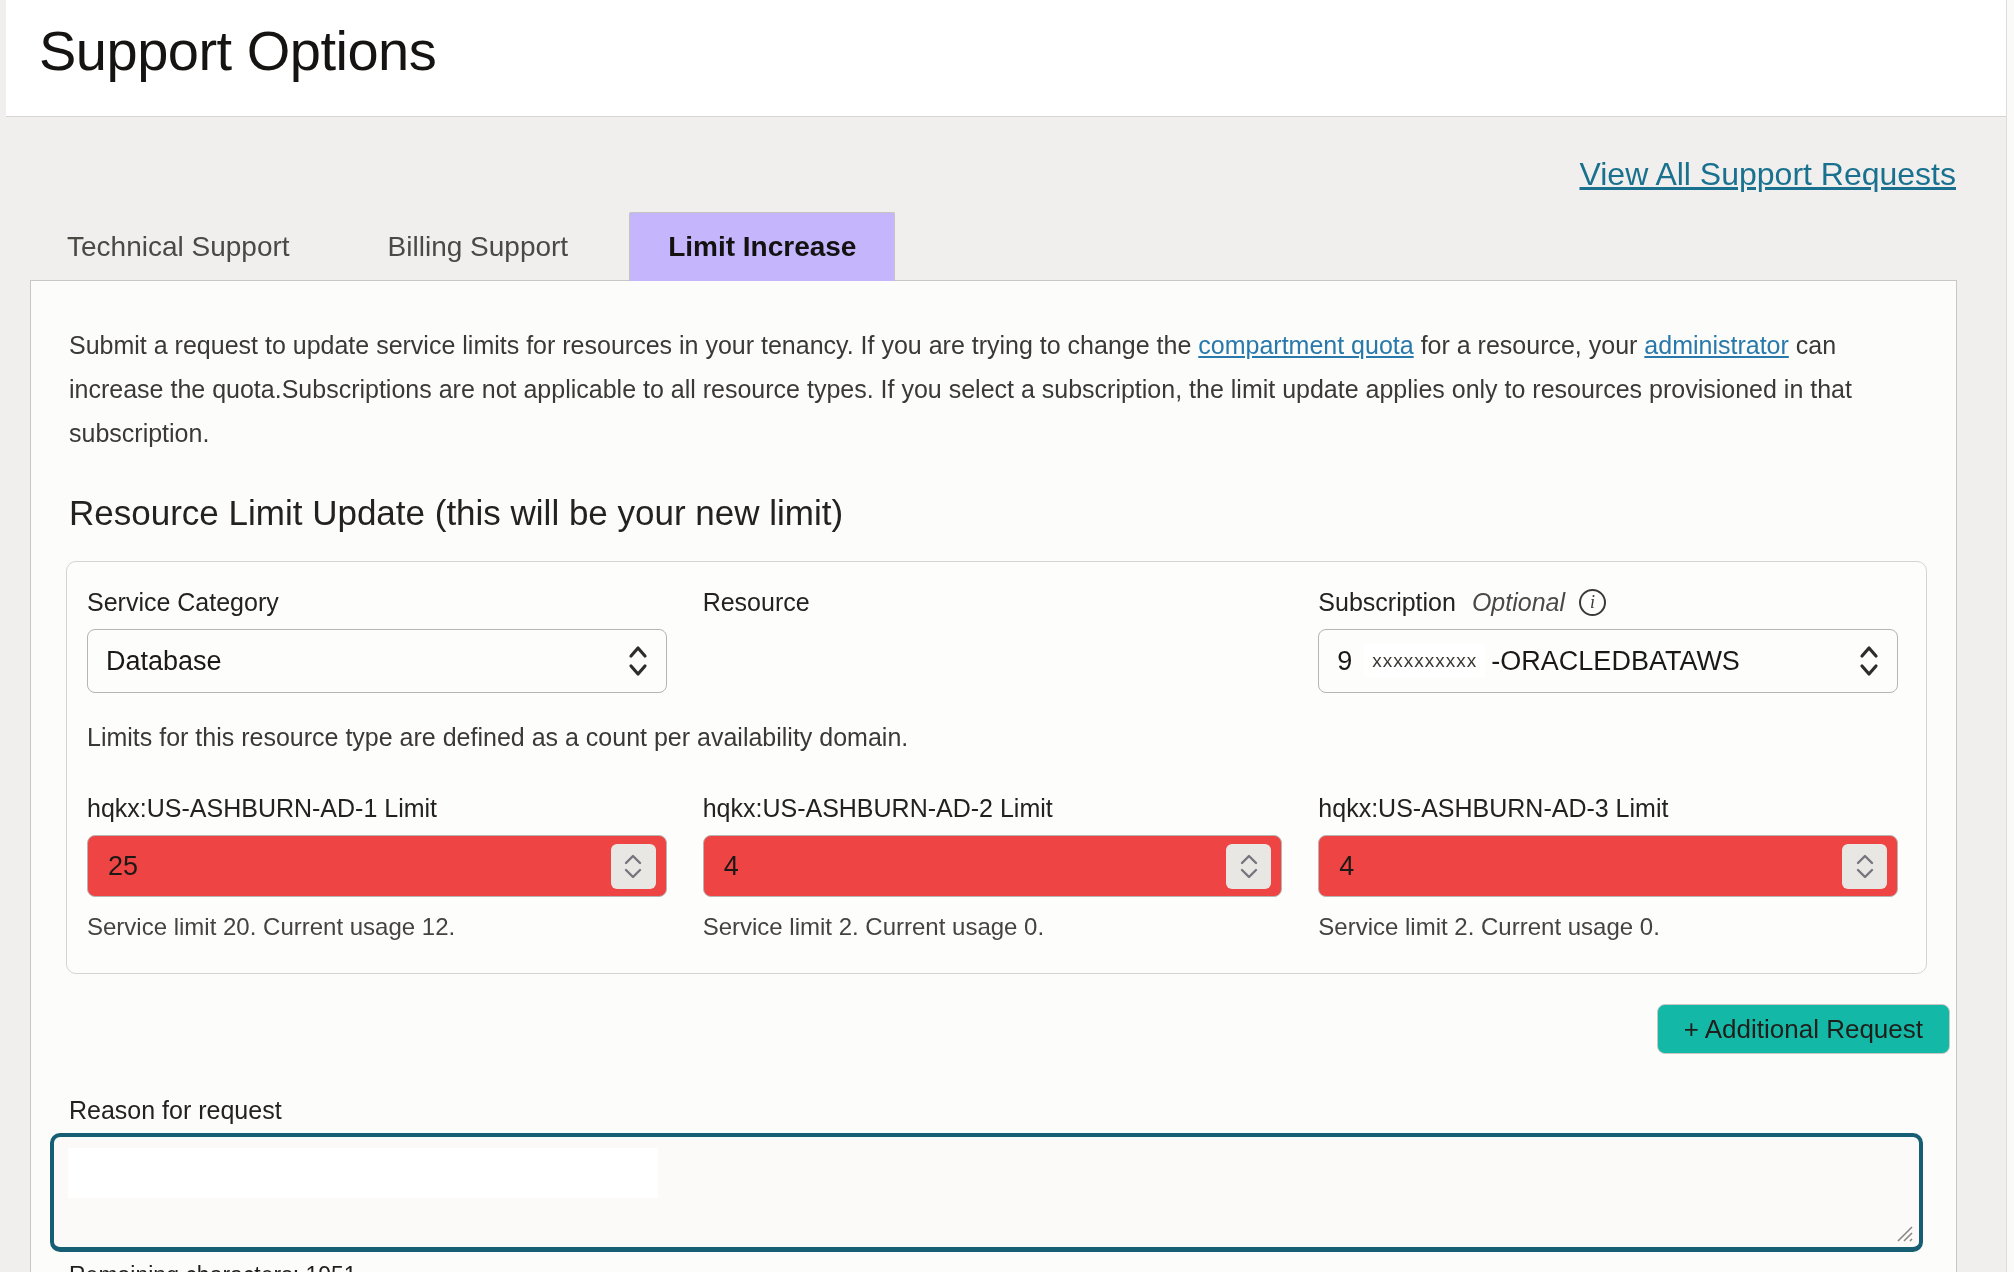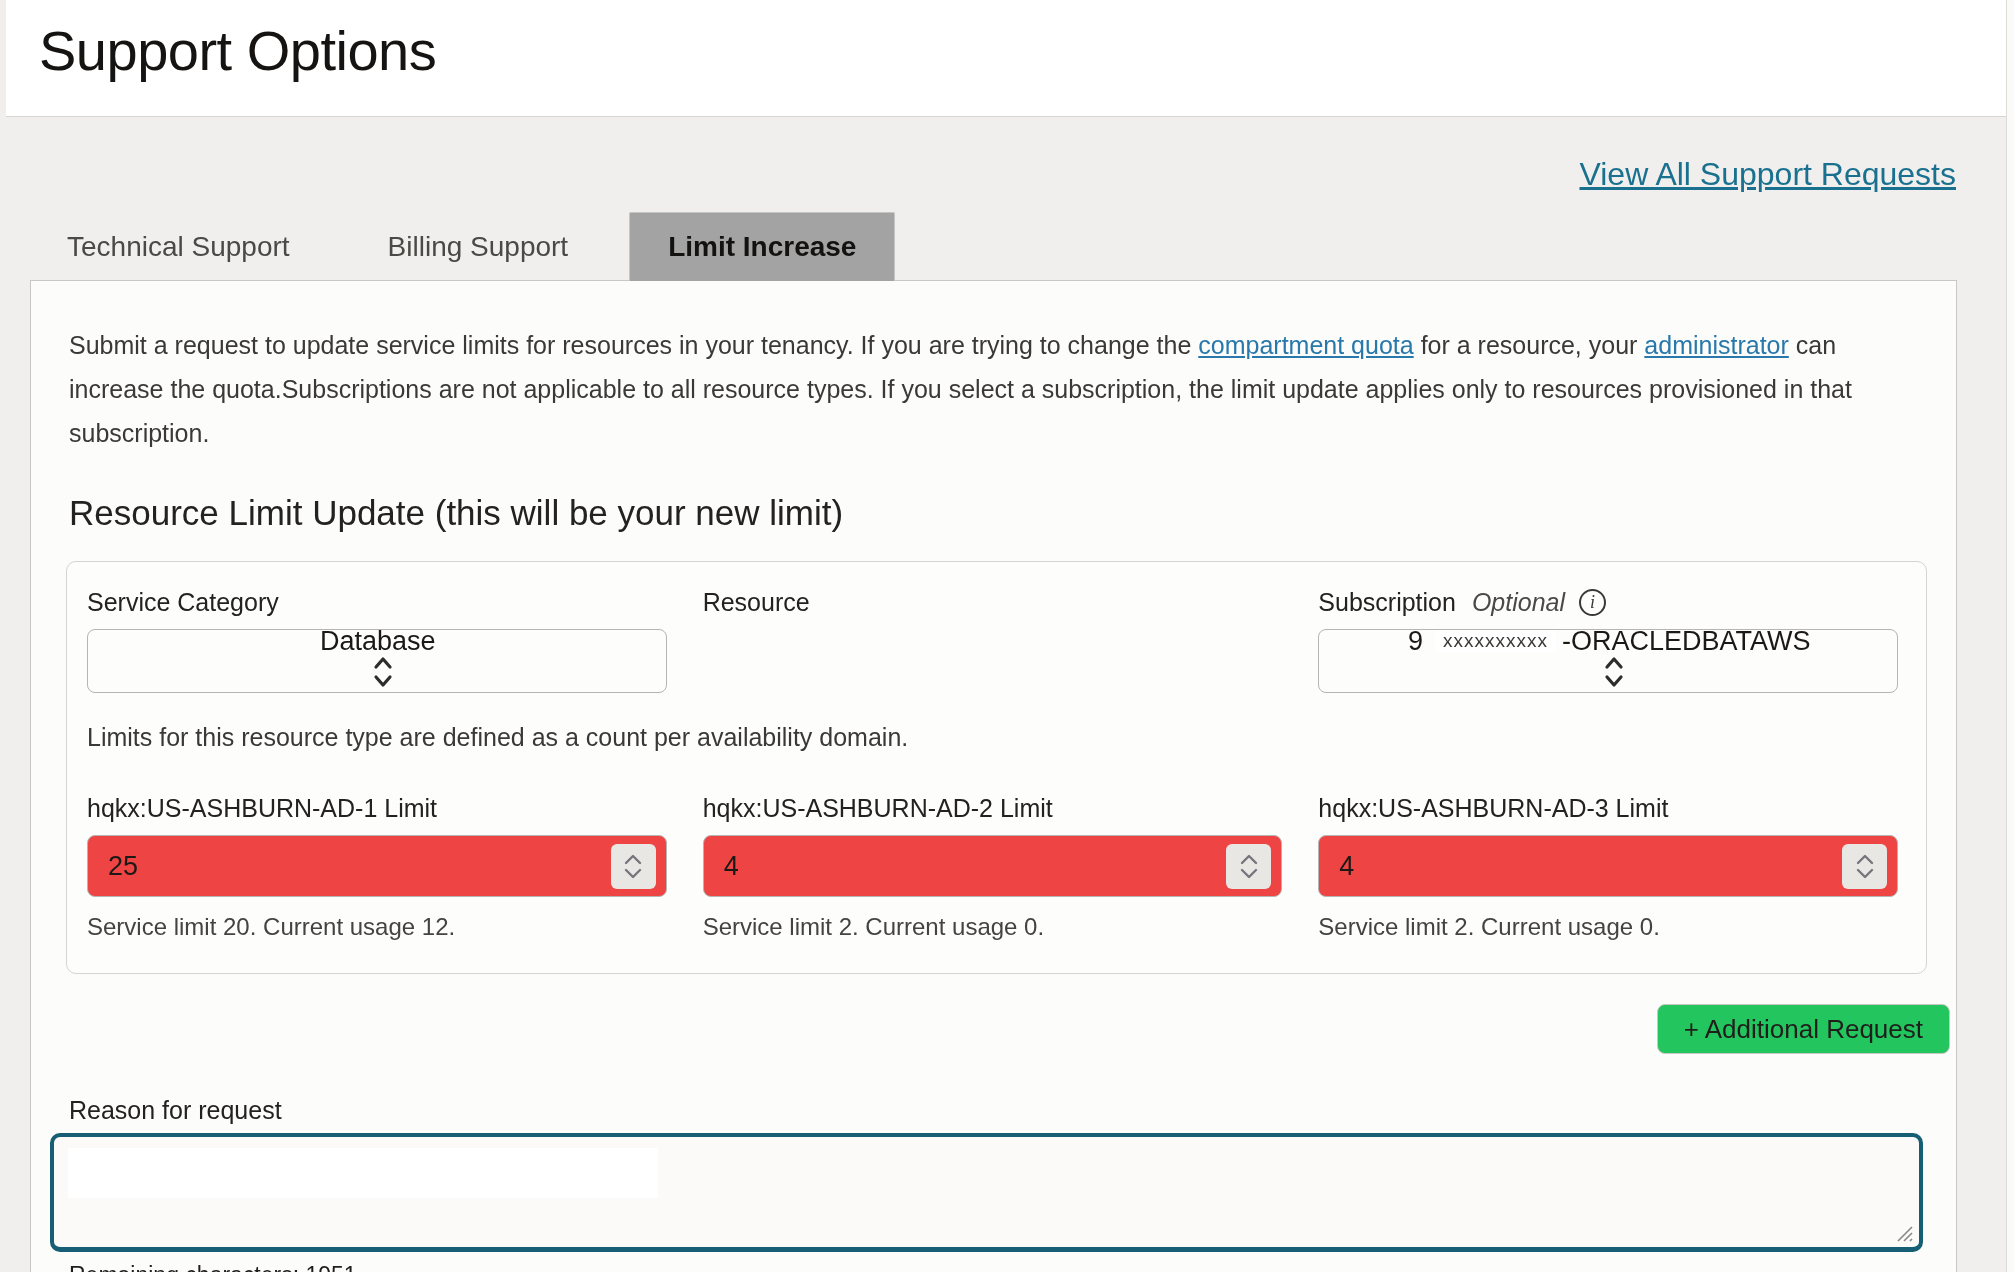--- a/index.html
+++ b/index.html
@@ -14,21 +14,21 @@
   .page-title{position:absolute;left:33px;top:18px;margin:0;font-size:56px;font-weight:500;color:#161412;letter-spacing:-0.5px;}
   
   .view-all{position:absolute;top:156px;right:58px;font-size:32px;color:#19718f;text-decoration:underline;cursor:pointer;text-align:right;}
   
   .tabs{position:absolute;left:67px;top:212px;height:69px;display:flex;align-items:center;z-index:3;gap:24px;}
   .tab{font-size:28px;color:#4b4946;cursor:pointer;white-space:nowrap;}
   .tab-technical{margin-right:74px;}
   .tab-billing{margin-right:37px;}
   .tab.active{
     height:69px;display:flex;align-items:center;padding:0 38px;
-    background:#a3a3a3;border:1px solid #c6c4c1;border-bottom:none;
+    background:#c4b5fd;border:1px solid #c6c4c1;border-bottom:none;
     border-radius:2px 2px 0 0;font-weight:700;color:#141210;box-sizing:border-box;
   }
   
   .panel{
     position:absolute;left:30px;top:280px;width:1927px;height:1000px;
     background:#fcfcfb;border:1px solid #c9c7c4;box-sizing:border-box;z-index:2;
   }
   .panel-inner{position:relative;padding:42px 38px 0 38px;}
   .intro{margin:0;font-size:25px;line-height:44px;color:#3b3936;max-width:1851px;}
   .intro a{color:#2878ab;text-decoration:underline;cursor:pointer;}
@@ -44,21 +44,21 @@
   .optional{font-style:italic;color:#4b4946;margin-left:16px;}
   .info-circle{
     width:27px;height:27px;margin-left:14px;border:2px solid #3c3a37;border-radius:50%;
     display:inline-flex;align-items:center;justify-content:center;
     font-family:"Liberation Serif","DejaVu Serif",serif;font-style:italic;font-size:18px;color:#3c3a37;
     cursor:pointer;flex:none;box-sizing:border-box;
   }
   .select{
     height:64px;border:1px solid #b7b4b1;border-radius:8px;background:#fdfdfc;
     display:flex;align-items:center;padding:0 16px 0 18px;font-size:27px;color:#1b1916;
-    cursor:pointer;box-sizing:border-box;white-space:nowrap;overflow:hidden;flex-direction:column;
+    cursor:pointer;box-sizing:border-box;white-space:nowrap;overflow:hidden;
   }
   .select .val{flex:1 1 auto;overflow:hidden;text-overflow:ellipsis;display:flex;align-items:center;}
   .select-chevrons{flex:none;margin-left:10px;color:#2f2d2a;display:flex;}
   .masked{
     background:#ffffff;font-size:19px;letter-spacing:1px;color:#3b3936;
     padding:6px 8px;margin:0 6px 0 12px;border-radius:2px;
   }
   .limits-note{margin-top:30px;font-size:25px;color:#3b3936;}
   .grid-limits{margin-top:42px;}
   .num-input-shell{position:relative;height:62px;}
@@ -69,21 +69,21 @@
   .spinner{
     position:absolute;right:11px;top:9px;width:45px;height:45px;border:none;border-radius:6px;
     background:#e9e7e4;display:flex;flex-direction:column;align-items:center;justify-content:center;
     gap:3px;cursor:pointer;color:#77747e;padding:0;
   }
   .helper{margin-top:16px;font-size:24px;color:#45433f;}
   
   .actions{display:flex;justify-content:flex-end;margin-top:30px;width:1881px;}
   .btn-secondary{
     height:50px;padding:0 26px;font-family:inherit;font-size:26px;color:#201e1b;
-    background:#22c55e;border:1px solid #c9c6c3;border-radius:8px;cursor:pointer;
+    background:#14b8a6;border:1px solid #c9c6c3;border-radius:8px;cursor:pointer;
   }
   
   .reason-label{margin-top:42px;font-size:25px;color:#242220;}
   .textarea-wrap{
     position:relative;margin-top:8px;margin-left:-19px;width:1873px;height:119px;
     border:4px solid #155e74;border-bottom-width:5px;border-radius:10px;
     background:#fbfaf8;box-sizing:border-box;
   }
   .reason-textarea{
     position:absolute;inset:0;width:100%;height:100%;box-sizing:border-box;background:transparent;

